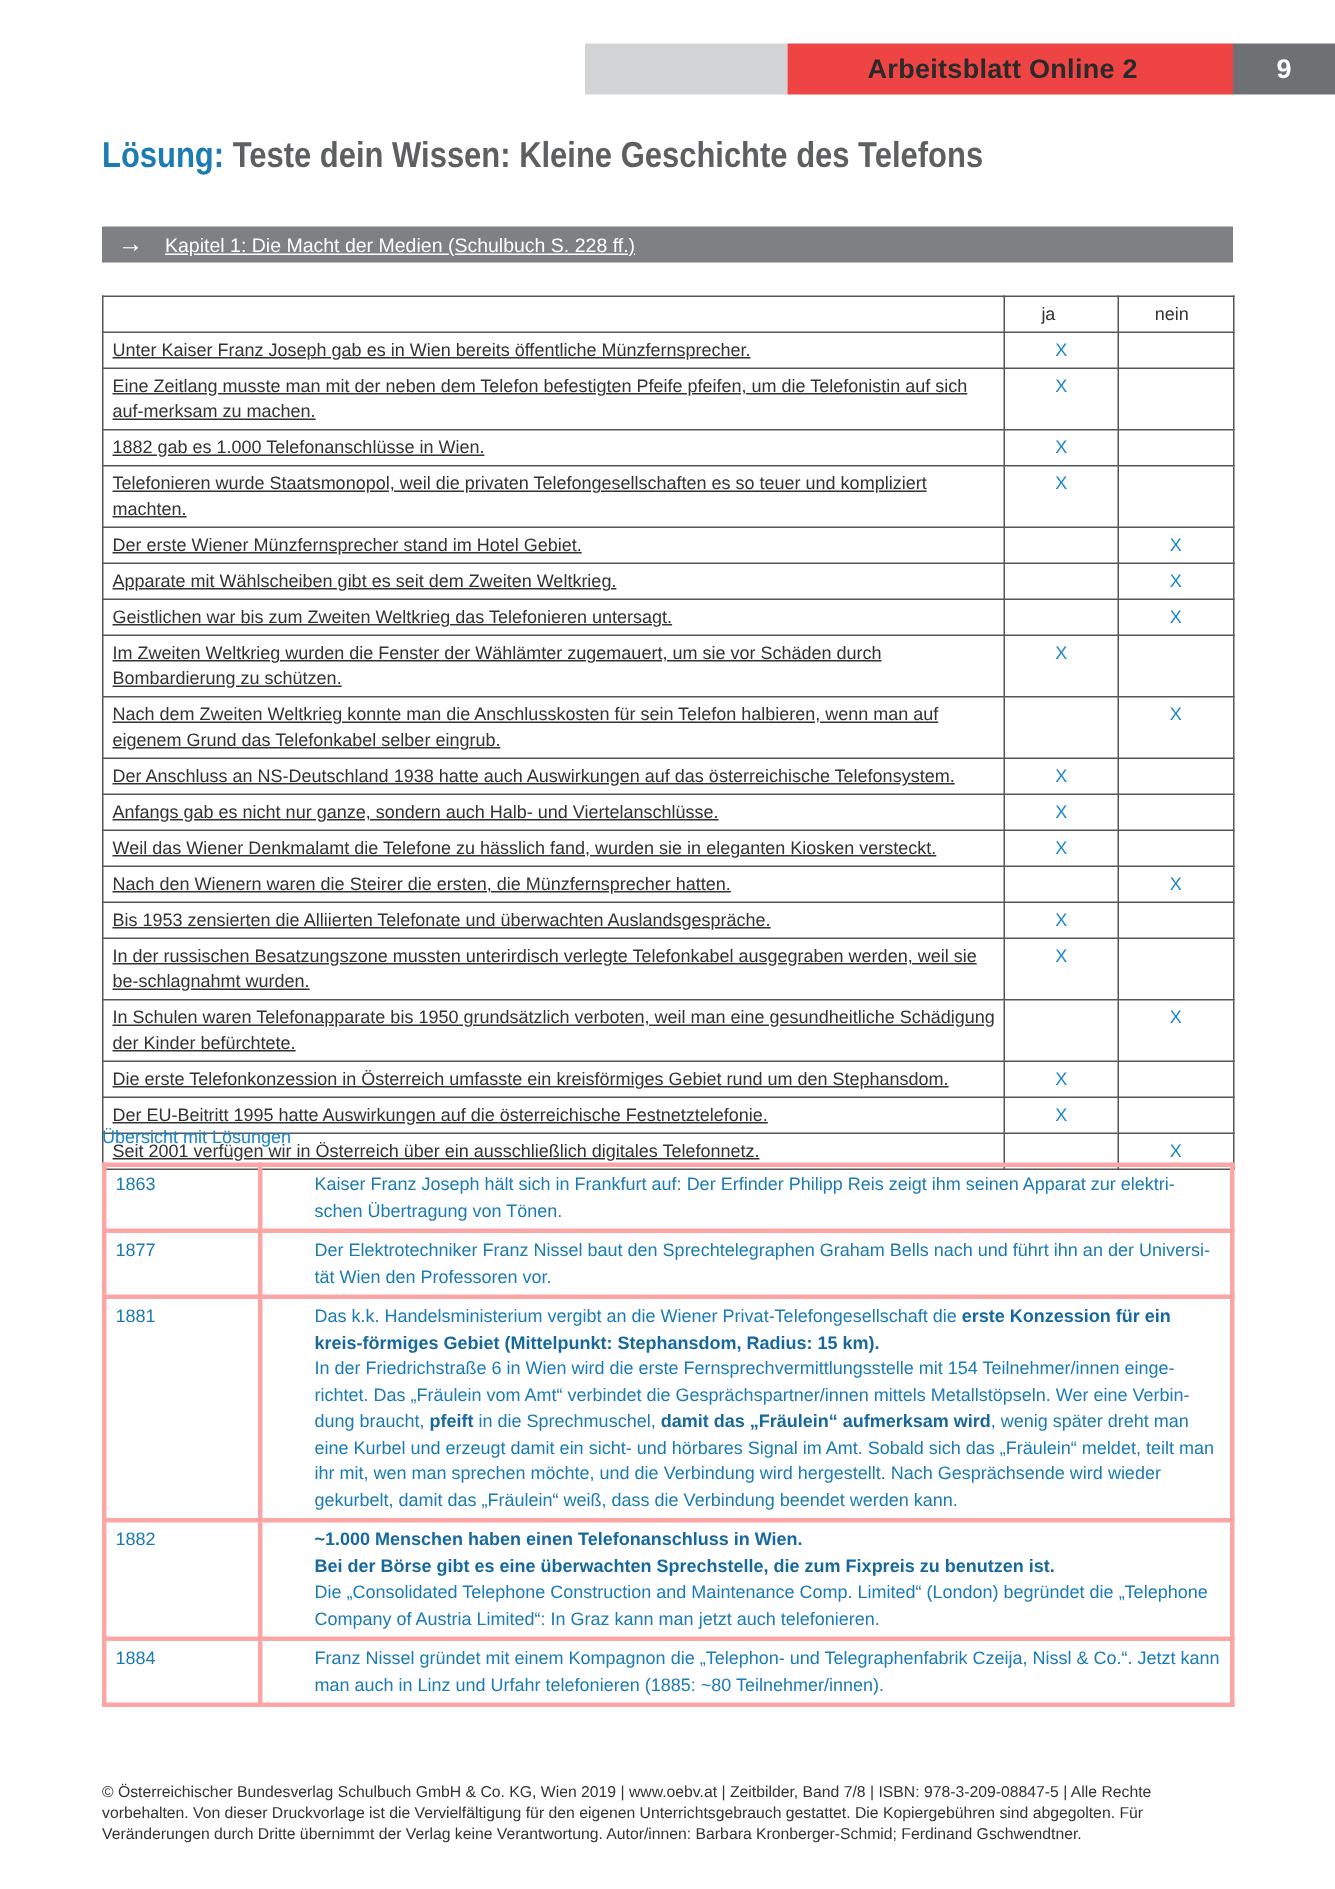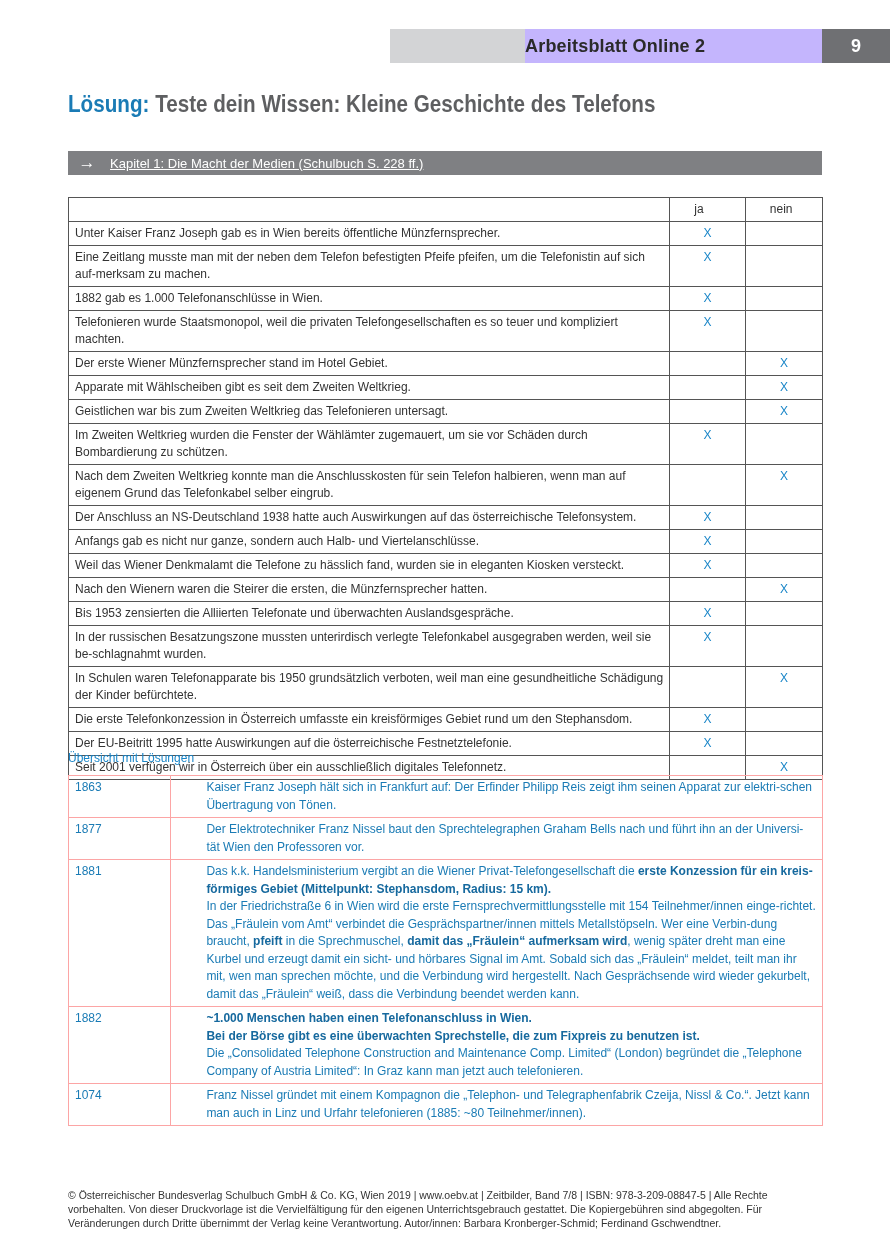--- a/index.html
+++ b/index.html
@@ -2,21 +2,21 @@
 <html><head>
 <meta charset="utf-8">
 <style>
   html, body { margin: 0; padding: 0; background: #ffffff; }
   body { width: 890px; height: 1259px; position: relative; overflow: hidden;
          font-family: "Liberation Sans", sans-serif; color: #333333; }
 
   
   .topbar { position: absolute; top: 29px; left: 390px; height: 34px; width: 500px; display: flex; }
   .topbar .seg1 { width: 135px; background: #d3d4d6; }
-  .topbar .seg2 { width: 297px; background: #c4b5fd; display: flex; align-items: center; justify-content: flex-start;
+  .topbar .seg2 { width: 297px; background: #ef4444; display: flex; align-items: center; justify-content: center;
                   padding-right: 10px; box-sizing: border-box; }
   .topbar .seg2 span { font-size: 18px; font-weight: bold; color: #2a2a2a; letter-spacing: 0.2px; }
   .topbar .seg3 { flex: 1; background: #6f7073; display: flex; align-items: center; justify-content: center; }
   .topbar .seg3 span { font-size: 18px; font-weight: bold; color: #ffffff; }
 
   
   .title { position: absolute; top: 90px; left: 68px; font-size: 24px; font-weight: bold;
            font-family: "Liberation Sans Narrow", "Liberation Sans", sans-serif; transform: scaleX(0.86);
            transform-origin: left center; white-space: nowrap; }
   .title .accent { color: #1a7bb5; }
@@ -25,29 +25,29 @@
   
   .chapter { position: absolute; top: 151px; left: 68px; width: 754px; height: 24px; background: #7f8083;
              display: flex; align-items: center; color: #fff; }
   .chapter .arrow { width: 30px; text-align: center; font-size: 17px; font-weight: bold; margin-left: 4px; }
   .chapter .label { font-size: 13px; margin-left: 8px; text-decoration: underline; }
 
   
   table { border-collapse: collapse; }
   .quiz { position: absolute; top: 197px; left: 68px; width: 755px; font-size: 12px; color: #333; }
   .quiz td { border: 1px solid #555; padding: 3px 6px; line-height: 17px; vertical-align: top; }
-  .quiz td.q { width: 656px; }
+  .quiz td.q { width: 656px; text-decoration: underline; }
   .quiz td.c { width: 29px; text-align: center; color: #1a86c8; padding: 3px 24px; }
   .quiz tr.head td.c { color: #333; text-align: left; }
 
   .sub { position: absolute; top: 751px; left: 68px; font-size: 12px; color: #1a86c8; }
 
   
   .timeline { position: absolute; top: 775px; left: 68px; width: 755px; font-size: 12px; color: #1a7bb5; }
-  .timeline td { border: 1px solid #fca5a5; padding: 3px 6px; line-height: 17.5px; vertical-align: top; }
+  .timeline td { border: 3px solid #fca5a5; padding: 3px 6px; line-height: 17.5px; vertical-align: top; }
   .timeline td.year { width: 93px; }
   .timeline td.desc { width: 636px; padding-left: 35px; }
   .timeline b { font-weight: bold; color: #16699e; }
 
   .footer { position: absolute; top: 1188px; left: 68px; width: 760px; font-size: 10.5px; line-height: 14px; color: #333; }
 </style>
 </head>
 <body>
 
 <div class="topbar">
@@ -188,19 +188,19 @@
       </tr>
       <tr>
         <td class="year">1881</td>
         <td class="desc"><span>Das k.k. Handelsministerium vergibt an die Wiener Privat-Telefongesellschaft die </span><b>erste Konzession für ein kreis-förmiges Gebiet (Mittelpunkt: Stephansdom, Radius: 15 km).</b><br><span>In der Friedrichstraße 6 in Wien wird die erste Fernsprechvermittlungsstelle mit 154 Teilnehmer/innen einge-richtet. Das „Fräulein vom Amt“ verbindet die Gesprächspartner/innen mittels Metallstöpseln. Wer eine Verbin-dung braucht, </span><b>pfeift</b><span> in die Sprechmuschel, </span><b>damit das „Fräulein“ aufmerksam wird</b><span>, wenig später dreht man eine Kurbel und erzeugt damit ein sicht- und hörbares Signal im Amt. Sobald sich das „Fräulein“ meldet, teilt man ihr mit, wen man sprechen möchte, und die Verbindung wird hergestellt. Nach Gesprächsende wird wieder gekurbelt, damit das „Fräulein“ weiß, dass die Verbindung beendet werden kann.</span></td>
       </tr>
       <tr>
         <td class="year">1882</td>
         <td class="desc"><b>~1.000 Menschen haben einen Telefonanschluss in Wien.</b><br><b>Bei der Börse gibt es eine überwachten Sprechstelle, die zum Fixpreis zu benutzen ist.</b><br><span>Die „Consolidated Telephone Construction and Maintenance Comp. Limited“ (London) begründet die „Telephone Company of Austria Limited“: In Graz kann man jetzt auch telefonieren.</span></td>
       </tr>
       <tr>
-        <td class="year">1074</td>
+        <td class="year">1884</td>
         <td class="desc"><span>Franz Nissel gründet mit einem Kompagnon die „Telephon- und Telegraphenfabrik Czeija, Nissl &amp; Co.“. Jetzt kann man auch in Linz und Urfahr telefonieren (1885: ~80 Teilnehmer/innen).</span></td>
       </tr>
     </tbody>
 </table>
 
 <div class="footer">© Österreichischer Bundesverlag Schulbuch GmbH &amp; Co. KG, Wien 2019 | www.oebv.at | Zeitbilder, Band 7/8 | ISBN: 978-3-209-08847-5 | Alle Rechte vorbehalten. Von dieser Druckvorlage ist die Vervielfältigung für den eigenen Unterrichtsgebrauch gestattet. Die Kopiergebühren sind abgegolten. Für Veränderungen durch Dritte übernimmt der Verlag keine Verantwortung. Autor/innen: Barbara Kronberger-Schmid; Ferdinand Gschwendtner.</div>
 
 </body></html>

